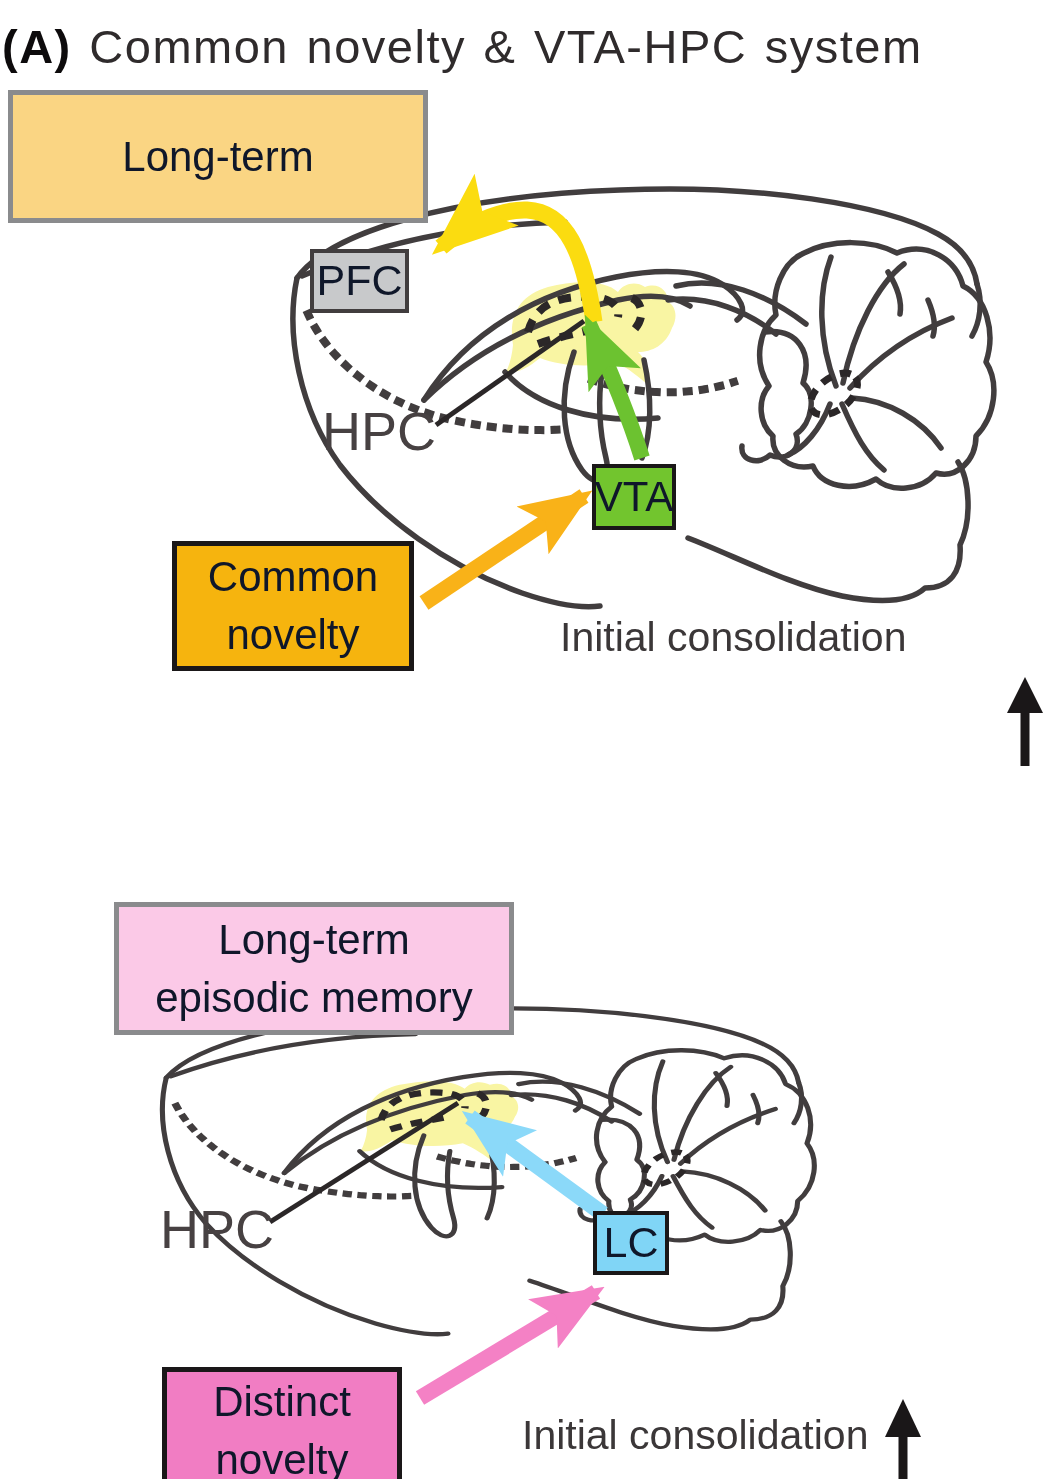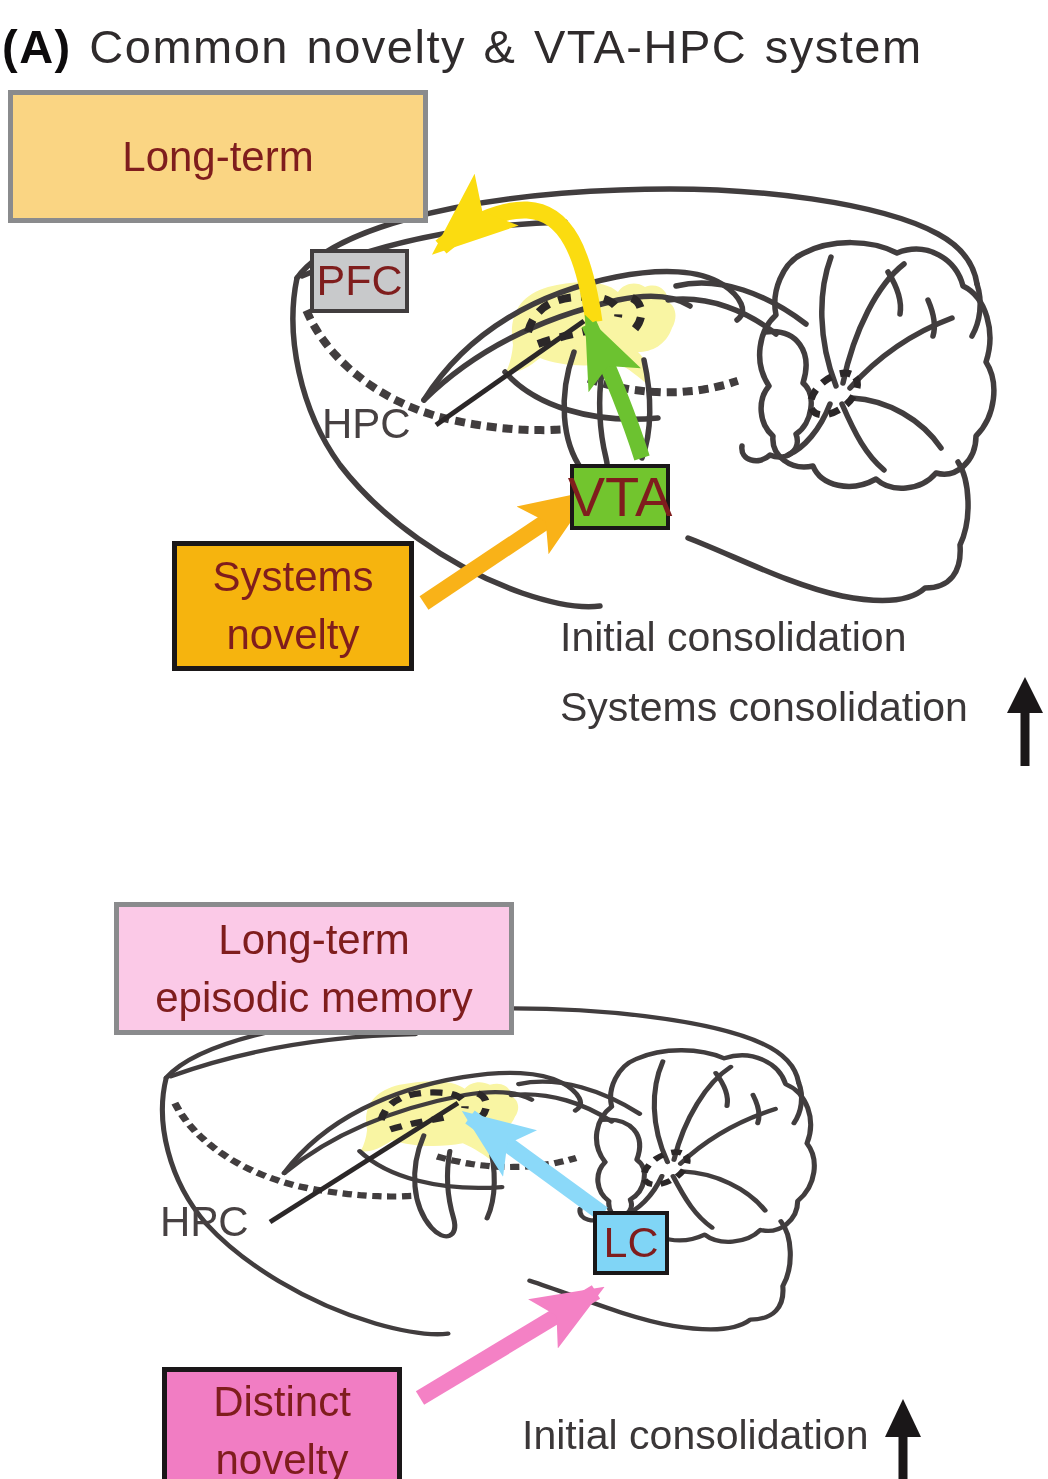--- a/index.html
+++ b/index.html
@@ -9,32 +9,32 @@
   }
   svg.art{position:absolute;left:0;top:0;z-index:1;}
   .panel-title{
     position:absolute;z-index:3;white-space:nowrap;
     font-size:47px;letter-spacing:1.5px;word-spacing:3px;color:var(--title);
   }
   .panel-title .tag{font-weight:bold;color:#0d0b0c;}
   .fbox{
     position:absolute;z-index:4;display:flex;flex-direction:column;
     align-items:center;justify-content:center;text-align:center;
-    color:#7f1d1d;box-sizing:border-box;line-height:1.38;
+    color:#0f172a;box-sizing:border-box;line-height:1.38;
   }
   .gray-border{border:5px solid var(--border_gray);}
   .dark-border{border:5px solid var(--border_dark);}
   .memory-a{left:8px;top:90px;width:420px;height:133px;background:var(--box_semantic);font-size:42px;}
   .pfc{left:310px;top:249px;width:99px;height:64px;background:var(--box_pfc);border:4px solid #413d3e;font-size:43px;text-align:right;}
-  .vta{left:570px;top:464px;width:100px;height:66px;background:var(--box_vta);border:4px solid var(--border_dark);font-size:56px;}
+  .vta{left:592px;top:464px;width:84px;height:66px;background:var(--box_vta);border:4px solid var(--border_dark);font-size:42px;}
   .common{left:172px;top:541px;width:242px;height:130px;background:var(--box_common);font-size:42px;}
   .memory-b{left:114px;top:902px;width:400px;height:133px;background:var(--box_episodic);font-size:42px;}
   .lc{left:593px;top:1211px;width:76px;height:64px;background:var(--box_lc);border:4px solid var(--border_dark);font-size:43px;}
   .distinct{left:162px;top:1341px;width:240px;height:128px;background:var(--box_distinct);font-size:42px;margin-top:26px;}
-  .hpc-label{position:absolute;z-index:3;font-size:42px;color:#474142;}
+  .hpc-label{position:absolute;z-index:3;font-size:54px;color:#474142;}
   .hpc-a{left:322px;top:400px;}
   .hpc-b{left:160px;top:1198px;}
   .consol{position:absolute;z-index:3;font-size:41px;color:var(--text_gray);white-space:nowrap;}
   .consol div{height:70px;}
   .consol-a{left:560px;top:614px;}
   .consol-b{left:522px;top:1412px;}
 </style>
 </head>
 <body>
 
@@ -148,27 +148,26 @@
     <div>PFC</div>
   </div>
 
   <div class="hpc-label hpc-a">HPC</div>
 
   <div class="fbox vta">
     <div>VTA</div>
   </div>
 
   <div class="fbox dark-border common">
-    <div>Systems</div>
+    <div>Common</div>
     <div>novelty</div>
   </div>
 
   <div class="consol consol-a">
     <div>Initial consolidation</div>
-    <div>Systems consolidation</div>
   </div>
 
 
   <div class="fbox gray-border memory-b">
     <div>Long-term</div>
     <div>episodic memory</div>
   </div>
 
   <div class="hpc-label hpc-b">HPC</div>
 

